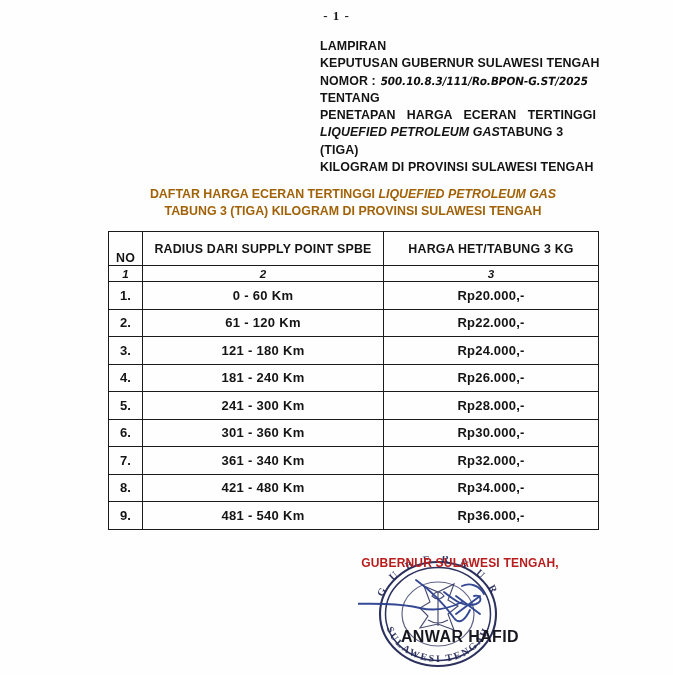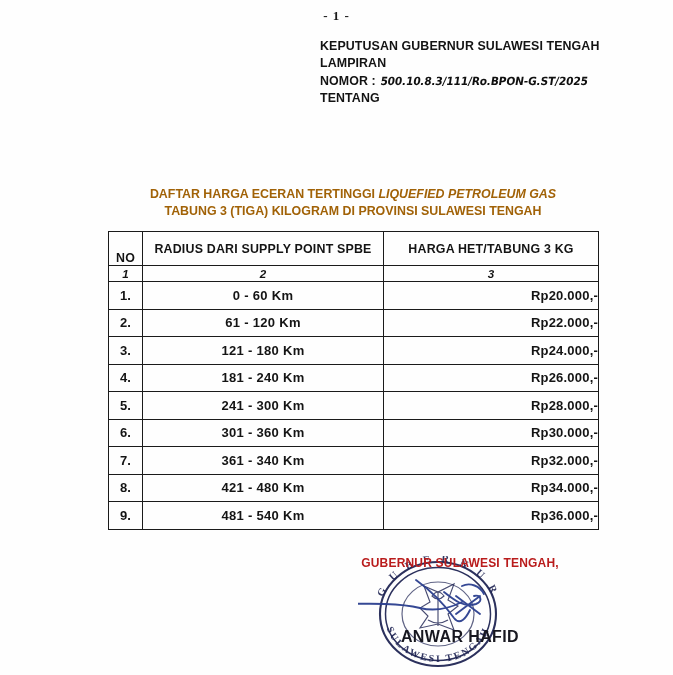--- a/index.html
+++ b/index.html
@@ -150,21 +150,21 @@
   .cell-no {
     text-align: center;
     padding-left: 2px;
   }
   .cell-radius {
     text-align: center;
     letter-spacing: 0.3px;
     margin-left: 44px;
   }
   .cell-price {
-    text-align: right;
+    text-align: center;
     letter-spacing: 0.2px;
   }
 
   
   .sig-block {
     position: absolute;
     top: 556px;
     left: 330px;
     width: 260px;
     text-align: center;
@@ -206,27 +206,34 @@
   }
 </style>
 </head>
 <body>
 
 <div class="page">
 
   <div class="page-number">- 1 -</div>
 
   <div class="heading-block">
+    <div class="heading-line">LAMPIRAN</div>
     <div class="heading-line">KEPUTUSAN GUBERNUR SULAWESI TENGAH</div>
-    <div class="heading-line">LAMPIRAN</div>
     <div class="nomor-line">
       <span>NOMOR  :</span>
       <span class="nomor-hand">500.10.8.3/111/Ro.BPON-G.ST/2025</span>
     </div>
     <div class="heading-line">TENTANG</div>
+    <div class="subject-block">
+      <div class="subject-just">PENETAPAN HARGA ECERAN TERTINGGI</div>
+      <div>
+        <span class="ital">LIQUEFIED PETROLEUM GAS</span><span>TABUNG 3 (TIGA)</span>
+      </div>
+      <div>KILOGRAM DI PROVINSI SULAWESI TENGAH</div>
+    </div>
   </div>
 
   <div class="table-caption">
     <span>DAFTAR HARGA ECERAN TERTINGGI </span><span class="ital">LIQUEFIED PETROLEUM GAS</span><br>
     <span>TABUNG 3 (TIGA) KILOGRAM DI PROVINSI SULAWESI TENGAH</span>
   </div>
 
   <div class="tbl-wrap">
     <table class="het">
       <colgroup>

